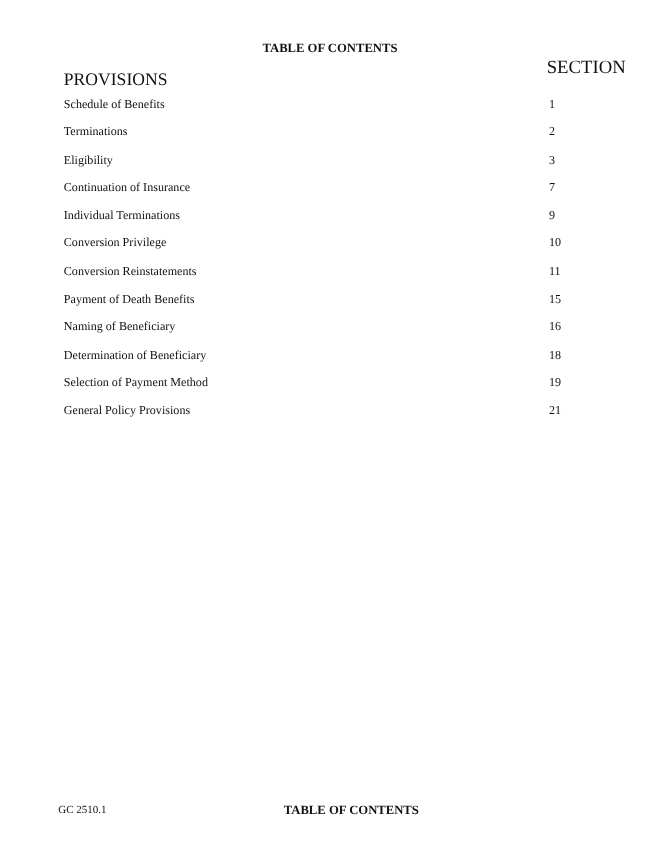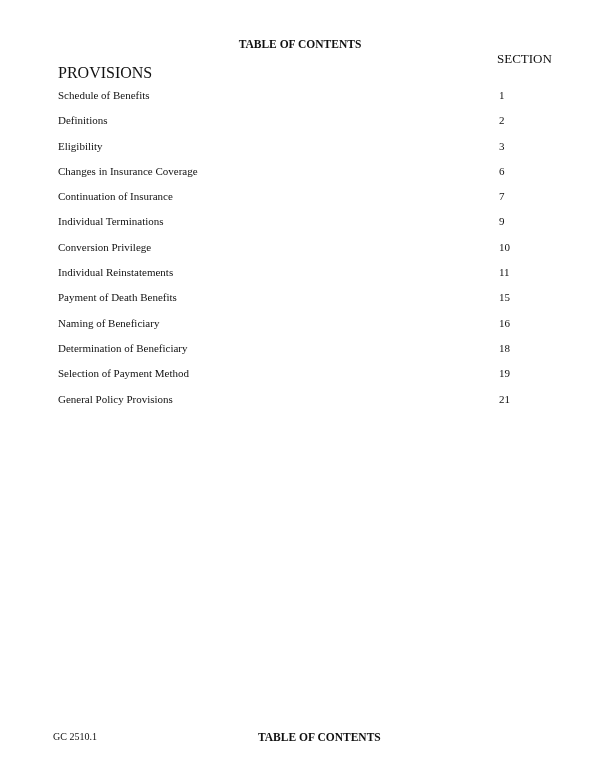--- a/index.html
+++ b/index.html
@@ -7,21 +7,21 @@
       width: 600px; height: 776px; position: relative; overflow: hidden;
       font-family: "Liberation Serif", "DejaVu Serif", serif;
       color: #111111;
       font-size: 11px;
     }
     .title {
       position: absolute; top: 38px; left: 0; width: 600px;
       text-align: center; font-weight: bold; font-size: 11.5px;
     }
     .section-head {
-      position: absolute; top: 51px; left: 497px; font-size: 13px;
+      position: absolute; top: 51px; left: 497px; font-size: 17px;
     }
     .provisions-head {
       position: absolute; top: 64px; left: 58px; font-size: 16px;
     }
     .toc-list { position: absolute; top: 89px; left: 58px; width: 460px; }
     .toc-row {
       height: 25.3px; position: relative; text-decoration: underline;
     }
     .toc-row .lbl { position: absolute; left: 0; top: 0; white-space: nowrap; }
     .toc-row .num { position: absolute; left: 441px; top: 0; }
@@ -38,45 +38,41 @@
 <div class="title">TABLE OF CONTENTS</div>
 <div class="section-head">SECTION</div>
 <div class="provisions-head">PROVISIONS</div>
 
 <div class="toc-list">
   <div class="toc-row">
       <span class="lbl">Schedule of Benefits</span>
       <span class="num">1</span>
     </div>
   <div class="toc-row">
-      <span class="lbl">Definitions</span>
+      <span class="lbl">Terminations</span>
       <span class="num">2</span>
     </div>
   <div class="toc-row">
       <span class="lbl">Eligibility</span>
       <span class="num">3</span>
-    </div>
-  <div class="toc-row">
-      <span class="lbl">Changes in Insurance Coverage</span>
-      <span class="num">6</span>
     </div>
   <div class="toc-row">
       <span class="lbl">Continuation of Insurance</span>
       <span class="num">7</span>
     </div>
   <div class="toc-row">
       <span class="lbl">Individual Terminations</span>
       <span class="num">9</span>
     </div>
   <div class="toc-row">
       <span class="lbl">Conversion Privilege</span>
       <span class="num">10</span>
     </div>
   <div class="toc-row">
-      <span class="lbl">Individual Reinstatements</span>
+      <span class="lbl">Conversion Reinstatements</span>
       <span class="num">11</span>
     </div>
   <div class="toc-row">
       <span class="lbl">Payment of Death Benefits</span>
       <span class="num">15</span>
     </div>
   <div class="toc-row">
       <span class="lbl">Naming of Beneficiary</span>
       <span class="num">16</span>
     </div>

